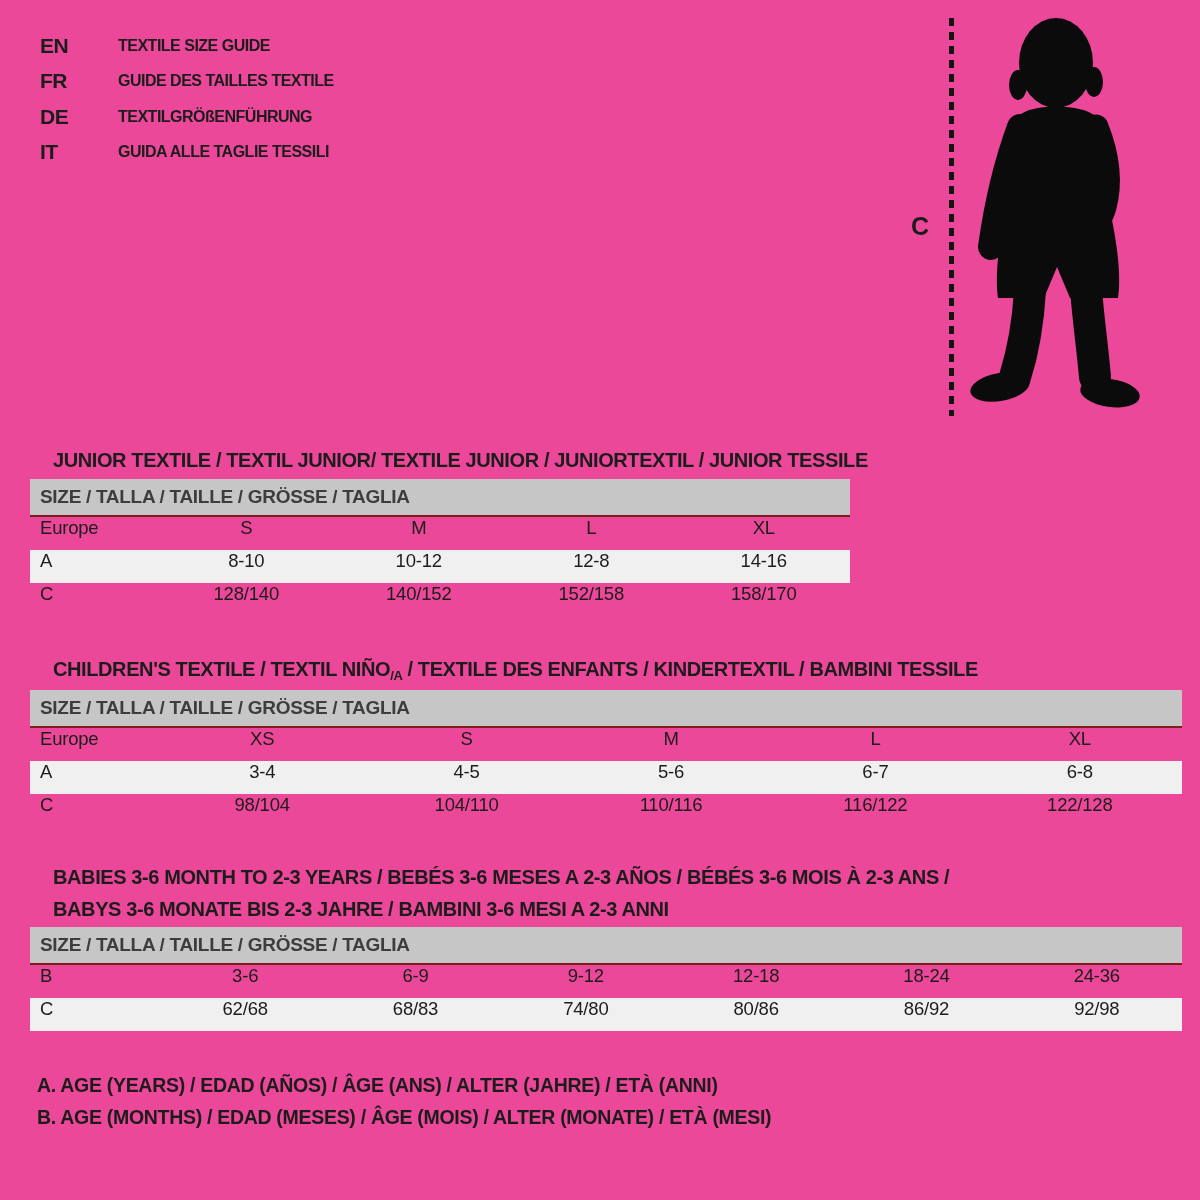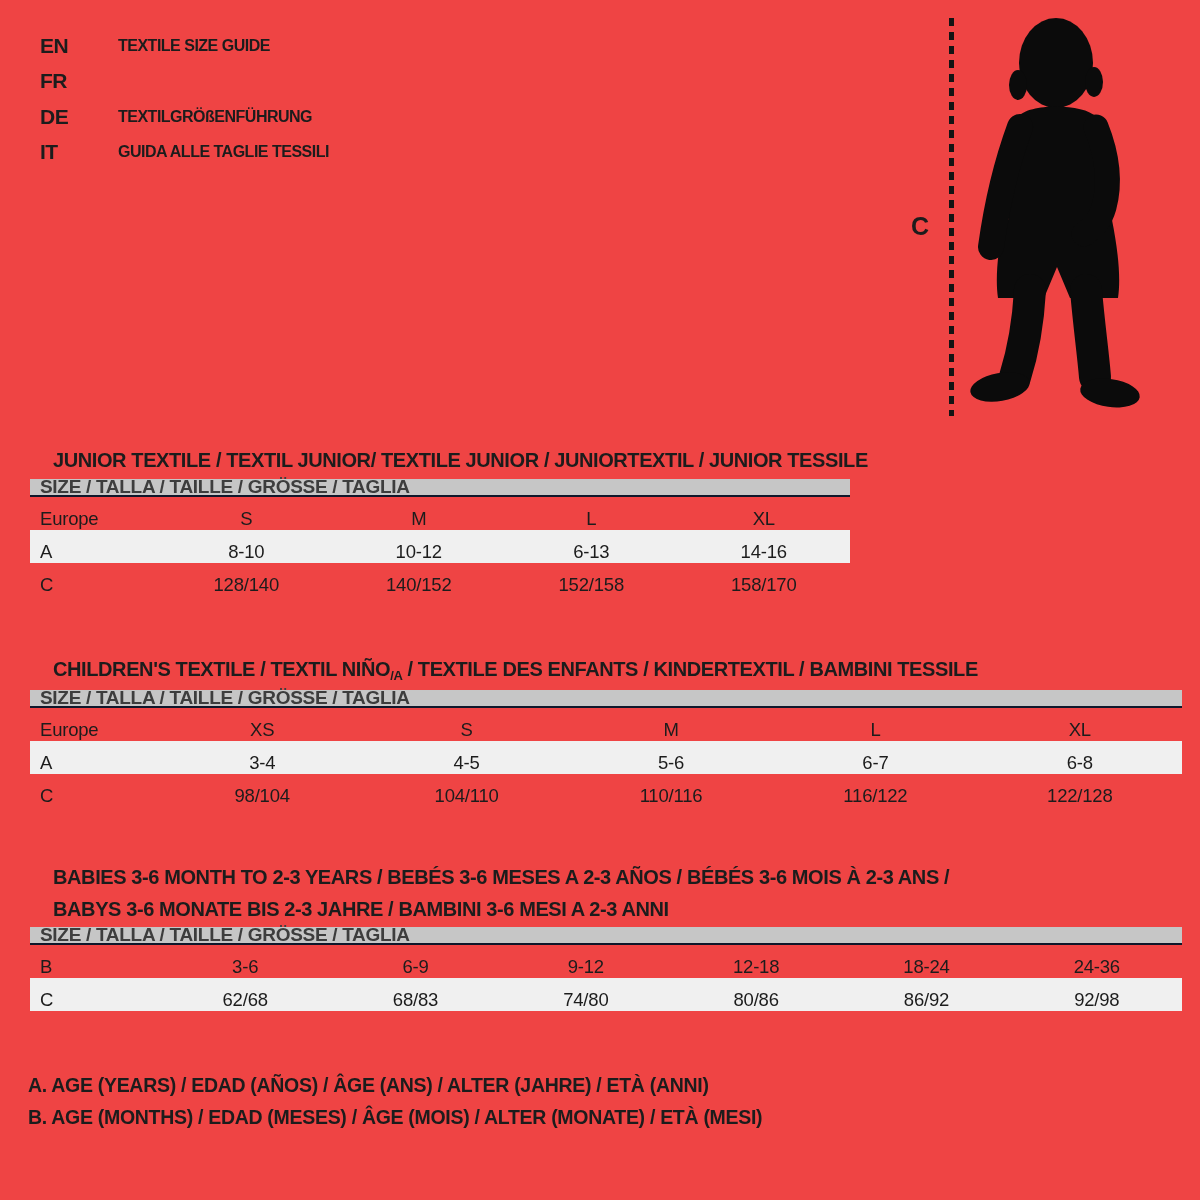--- a/index.html
+++ b/index.html
@@ -1,17 +1,17 @@
 <!DOCTYPE html>
 <html><head>
 <meta charset="utf-8">
 <style>
   html,body{margin:0;padding:0;background:#ffffff;}
   body{width:1200px;height:1200px;font-family:"Liberation Sans",sans-serif;color:#1c1c1c;}
-  .page{position:relative;width:1200px;height:1200px;overflow:hidden;background:#ef4444;text-decoration:underline;}
+  .page{position:relative;width:1200px;height:1200px;overflow:hidden;background:#ec4899;text-decoration:underline;}
 
   
   .lang-block{position:absolute;left:40px;top:28px;}
   .lang-row{display:flex;height:35.5px;align-items:center;}
   .lang-code{width:78px;font-weight:700;font-size:21px;letter-spacing:-0.5px;}
   .lang-title{font-weight:700;font-size:16px;letter-spacing:-0.5px;white-space:nowrap;}
 
   
   .figure-line{position:absolute;left:949px;top:18px;width:5px;height:398px;
     background-image:repeating-linear-gradient(to bottom,#141414 0px,#141414 8px,rgba(0,0,0,0) 8px,rgba(0,0,0,0) 14px);}
@@ -23,44 +23,45 @@
   #junior-title{top:432px;}
   #children-title{top:641px;}
   #babies-title{top:845px;line-height:31.5px;}
   .sub{font-size:13px;position:relative;top:4px;font-weight:700;}
 
   
   .size-table{position:absolute;left:30px;}
   #junior-table{top:479px;width:820px;}
   #children-table{top:690px;width:1152px;}
   #babies-table{top:927px;width:1152px;}
-  .thead-bar{height:18px;background:#c6c6c6;border-bottom:2px solid #0f172a;color:#3d3d3d;
+  .thead-bar{height:38px;background:#c6c6c6;border-bottom:2px solid #7f1d1d;color:#3d3d3d;
     font-weight:700;font-size:19px;letter-spacing:-0.3px;display:flex;align-items:center;
     padding-left:10px;box-sizing:border-box;}
-  .trow{display:flex;height:33px;align-items:flex-end;font-size:18.5px;letter-spacing:-0.2px;}
+  .trow{display:flex;height:33px;align-items:flex-start;font-size:18.5px;letter-spacing:-0.2px;}
   .trow.shaded{background:#f0f0f0;}
   .tcell{flex:1;text-align:center;}
   .tcell.label{flex:0 0 120px;text-align:left;padding-left:10px;}
 
   
-  .legend{position:absolute;left:28px;top:1070px;}
+  .legend{position:absolute;left:37px;top:1070px;}
   .legend-line{font-size:19.5px;font-weight:700;letter-spacing:-0.3px;line-height:31.5px;white-space:nowrap;}
 </style>
 </head>
 <body>
 
 <div class="page">
 
   <div class="lang-block">
       <div class="lang-row">
         <span class="lang-code">EN</span>
         <span class="lang-title">TEXTILE SIZE GUIDE</span>
       </div>
       <div class="lang-row">
         <span class="lang-code">FR</span>
+        <span class="lang-title">GUIDE DES TAILLES TEXTILE</span>
       </div>
       <div class="lang-row">
         <span class="lang-code">DE</span>
         <span class="lang-title">TEXTILGRÖßENFÜHRUNG</span>
       </div>
       <div class="lang-row">
         <span class="lang-code">IT</span>
         <span class="lang-title">GUIDA ALLE TAGLIE TESSILI</span>
       </div>
     </div>
@@ -92,21 +93,21 @@
           <div class="tcell label">Europe</div>
           <div class="tcell">S</div>
           <div class="tcell">M</div>
           <div class="tcell">L</div>
           <div class="tcell">XL</div>
         </div>
         <div class="trow shaded">
           <div class="tcell label">A</div>
           <div class="tcell">8-10</div>
           <div class="tcell">10-12</div>
-          <div class="tcell">6-13</div>
+          <div class="tcell">12-8</div>
           <div class="tcell">14-16</div>
         </div>
         <div class="trow">
           <div class="tcell label">C</div>
           <div class="tcell">128/140</div>
           <div class="tcell">140/152</div>
           <div class="tcell">152/158</div>
           <div class="tcell">158/170</div>
         </div>
       </div>

